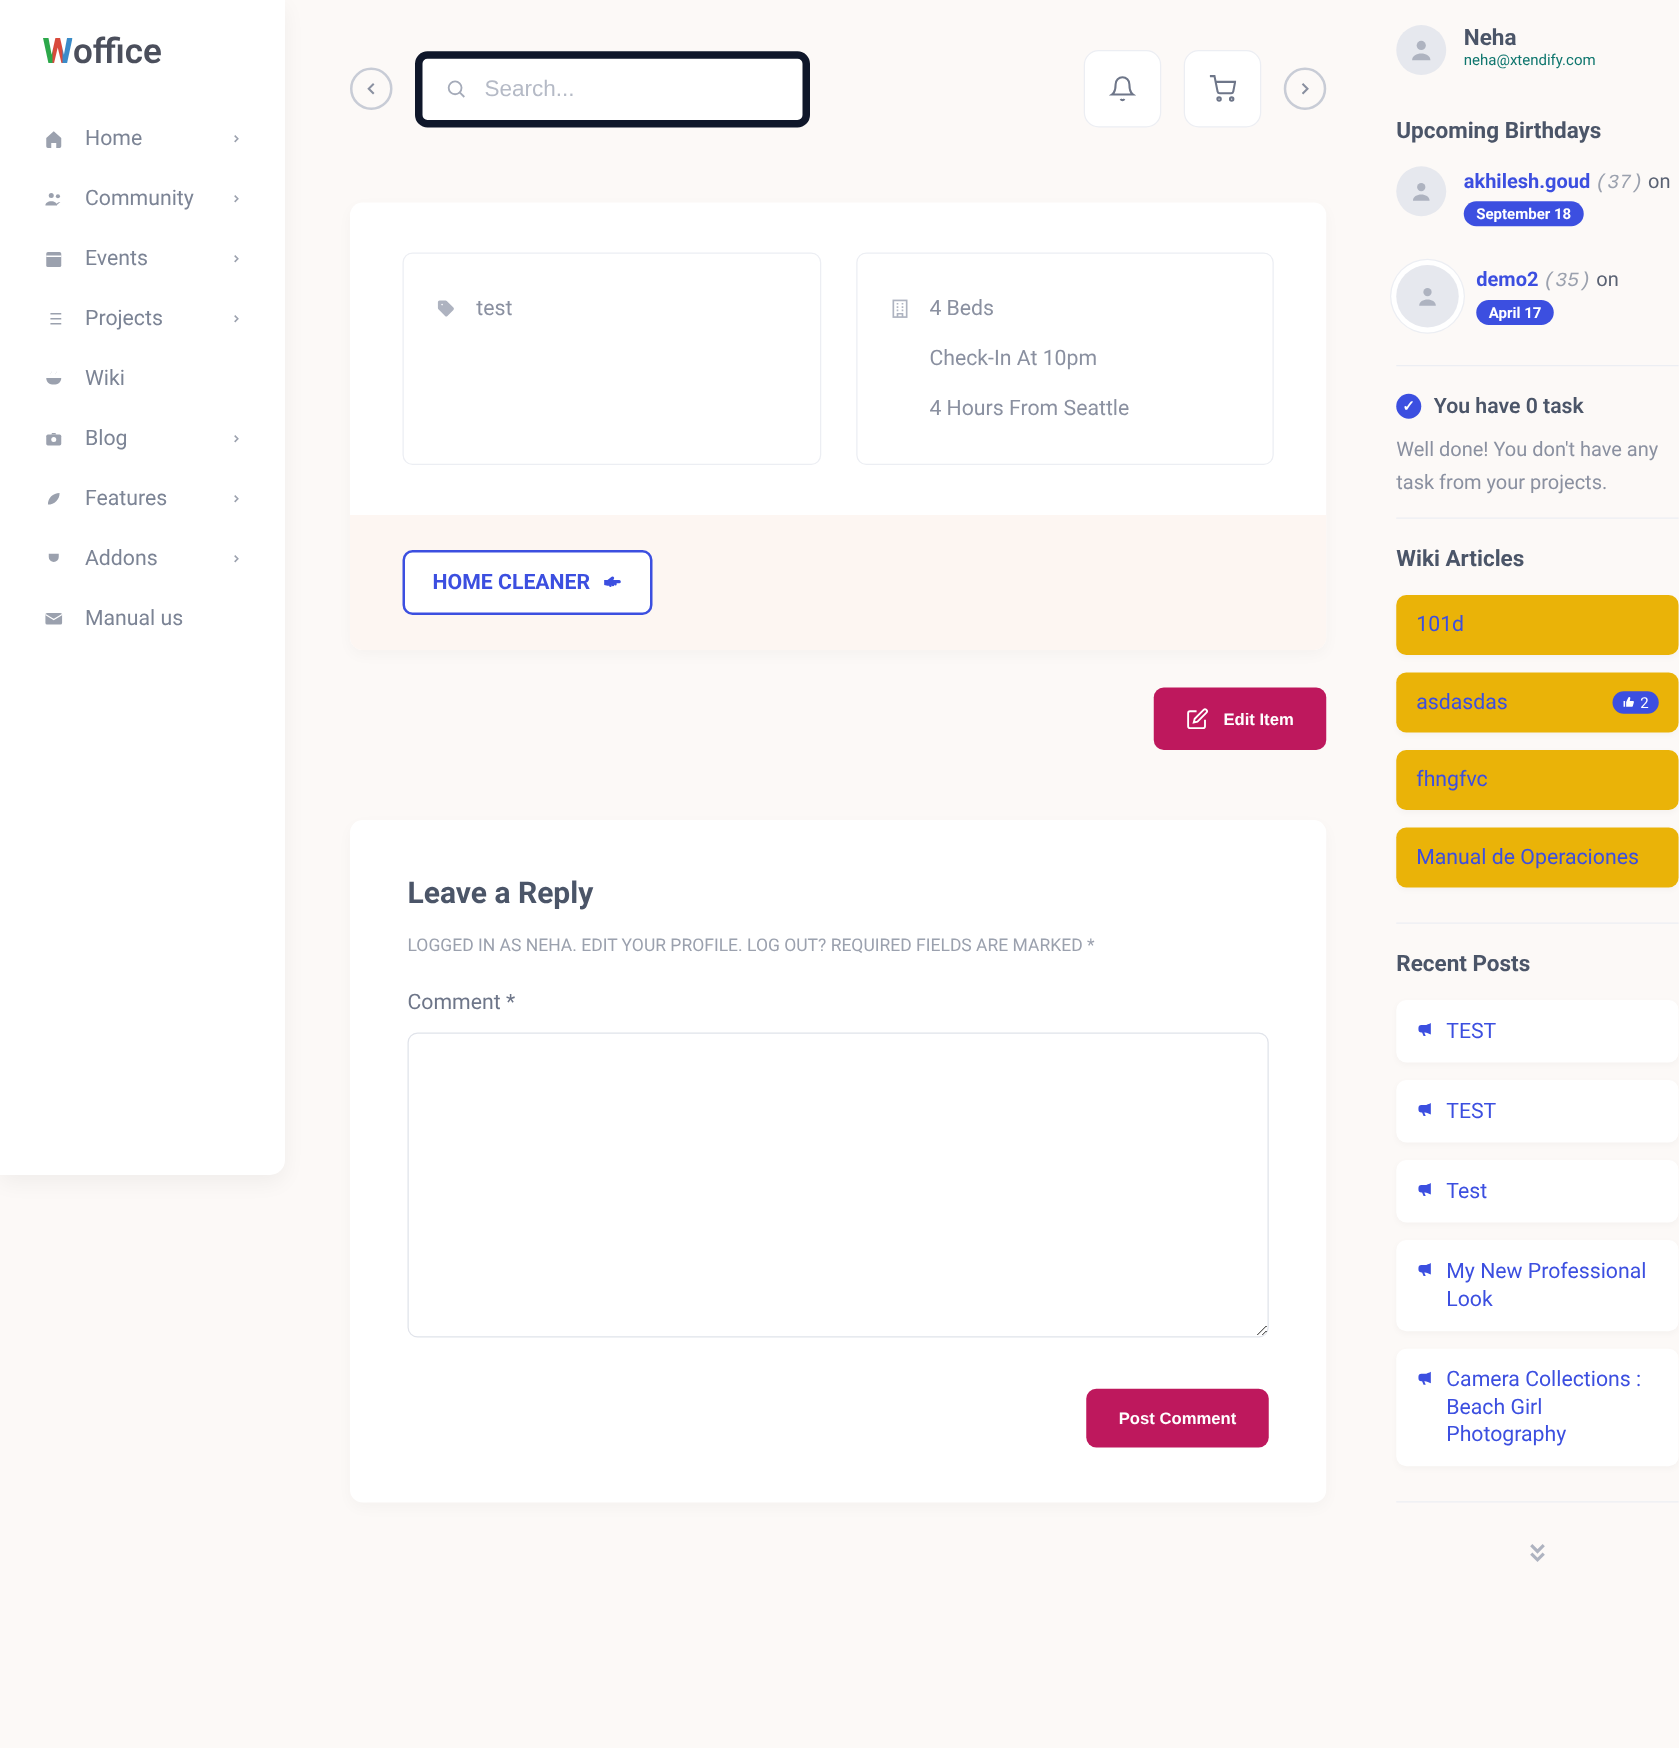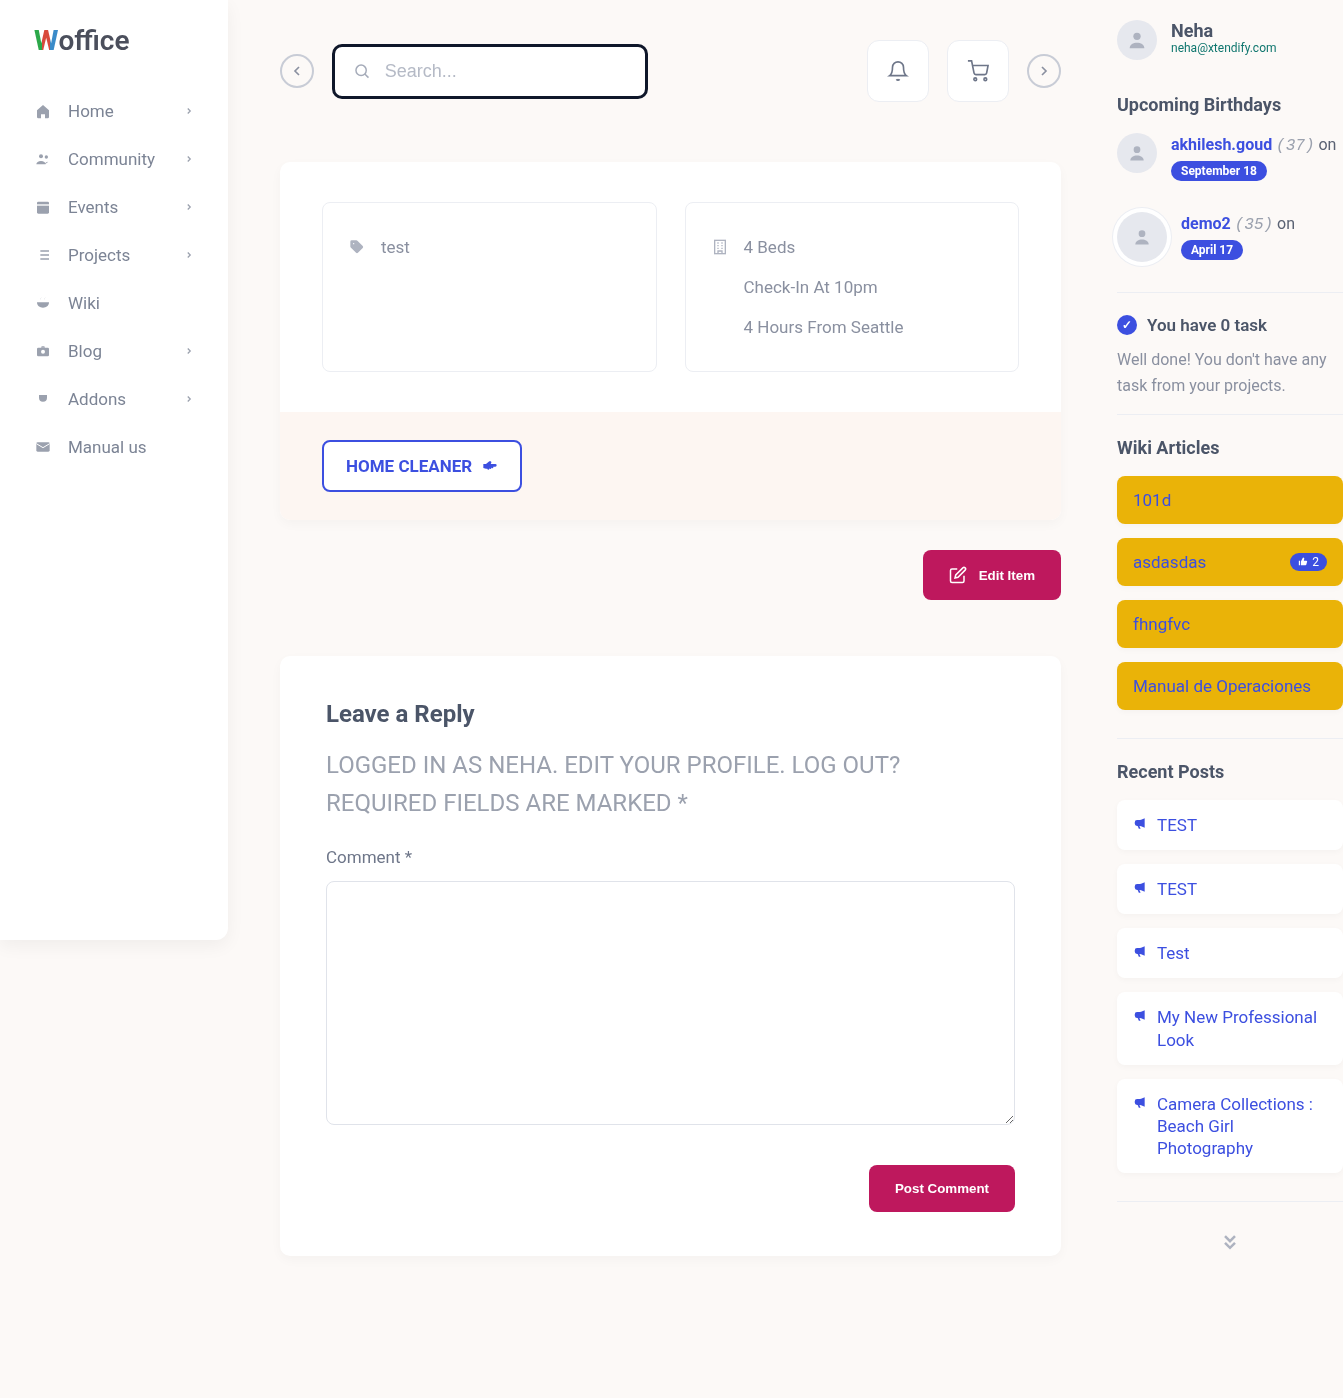--- a/index.html
+++ b/index.html
@@ -58,21 +58,21 @@
   border: 2px solid #c8ccd6;
   border-radius: 50%;
   display: inline-flex; align-items: center; justify-content: center;
   color: #8a90a0;
   cursor: pointer;
 }
 .search {
   flex: 0 0 316px;
   display: flex; align-items: center;
   background: #fff;
-  border: 3px solid #0f172a;
+  border: 6px solid #0f172a;
   border-radius: 10px;
   padding: 14px 18px;
   color: #a5abb9;
 }
 .search input {
   border: none; outline: none;
   font-size: 18px;
   margin-left: 14px;
   width: 100%;
   color: #5a6273;
@@ -130,21 +130,21 @@
   font-weight: 600;
   padding: 16px 26px;
   border-radius: 8px;
   display: inline-flex; align-items: center; gap: 12px;
   cursor: pointer;
   border: none;
 }
 
 .reply-card { margin-top: 56px; padding: 44px 46px; }
 .reply-card h2 { color: #4b5568; font-size: 24px; margin-bottom: 18px; }
-.reply-meta { color: #9ba1ae; font-size: 24px; line-height: 1.6; margin-bottom: 24px; }
+.reply-meta { color: #9ba1ae; font-size: 14px; line-height: 1.6; margin-bottom: 24px; }
 .reply-meta .link { color: #9ba1ae; }
 .comment-label { color: #6e7689; margin-bottom: 14px; }
 textarea {
   width: 100%; height: 244px;
   border: 1px solid #e0e3ea;
   border-radius: 8px;
   padding: 14px;
   font-family: inherit; font-size: 16px;
   resize: both;
 }
@@ -314,20 +314,35 @@
         <span class="nav-chevron">
           <svg width="10" height="10" viewBox="0 0 24 24" fill="none" stroke="currentColor" stroke-width="3">
             <path d="M9 18l6-6-6-6"></path>
           </svg>
         </span>
       </div>
       <div class="nav-item">
         <span class="nav-left">
           <span class="nav-icon">
             <svg width="16" height="16" viewBox="0 0 24 24" fill="currentColor">
+              <path d="M5 19c0-8 6-14 14-14 0 8-6 14-14 14zM5 19l8-8"></path>
+            </svg>
+          </span>
+          <span>Features</span>
+        </span>
+        <span class="nav-chevron">
+          <svg width="10" height="10" viewBox="0 0 24 24" fill="none" stroke="currentColor" stroke-width="3">
+            <path d="M9 18l6-6-6-6"></path>
+          </svg>
+        </span>
+      </div>
+      <div class="nav-item">
+        <span class="nav-left">
+          <span class="nav-icon">
+            <svg width="16" height="16" viewBox="0 0 24 24" fill="currentColor">
               <path d="M9 2v4M15 2v4M6 6h12v4a6 6 0 01-12 0zM12 16v6"></path>
             </svg>
           </span>
           <span>Addons</span>
         </span>
         <span class="nav-chevron">
           <svg width="10" height="10" viewBox="0 0 24 24" fill="none" stroke="currentColor" stroke-width="3">
             <path d="M9 18l6-6-6-6"></path>
           </svg>
         </span>

